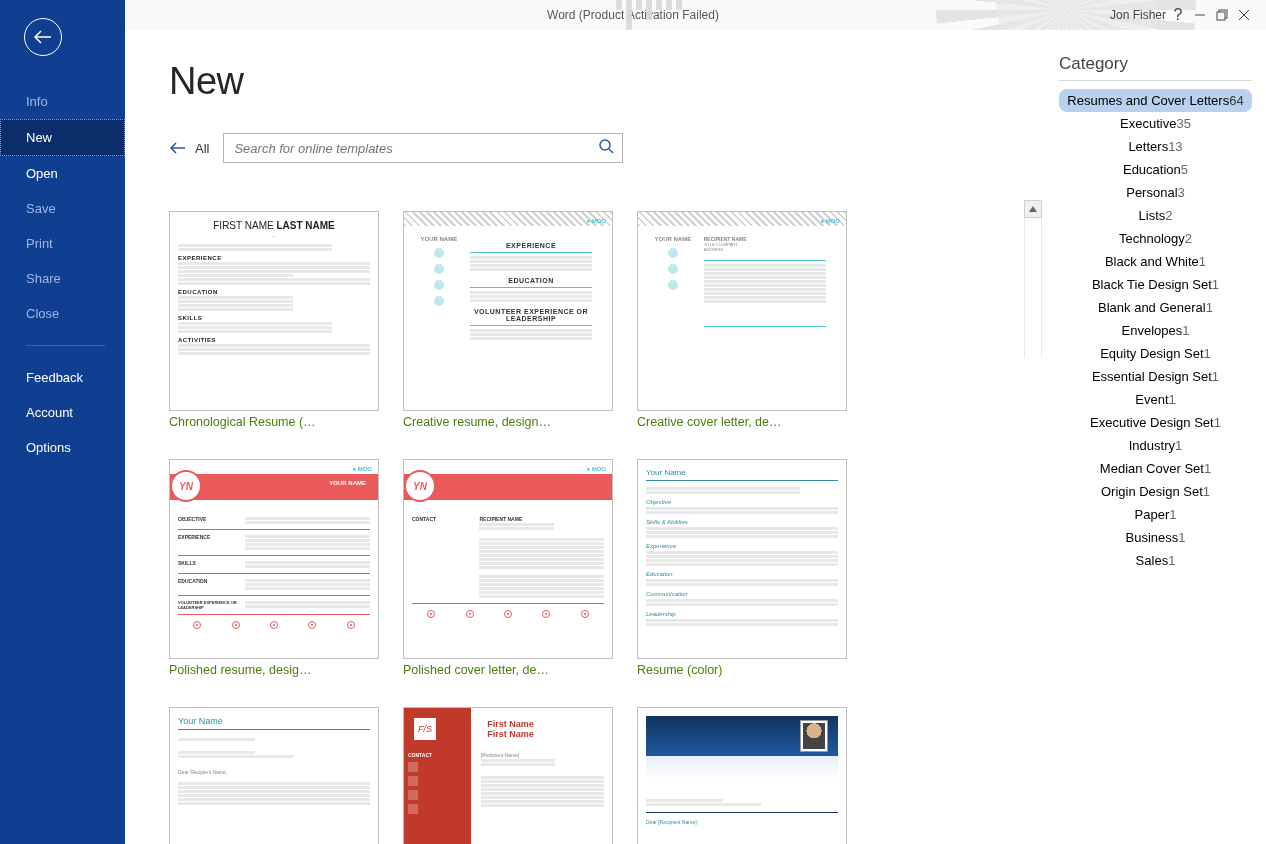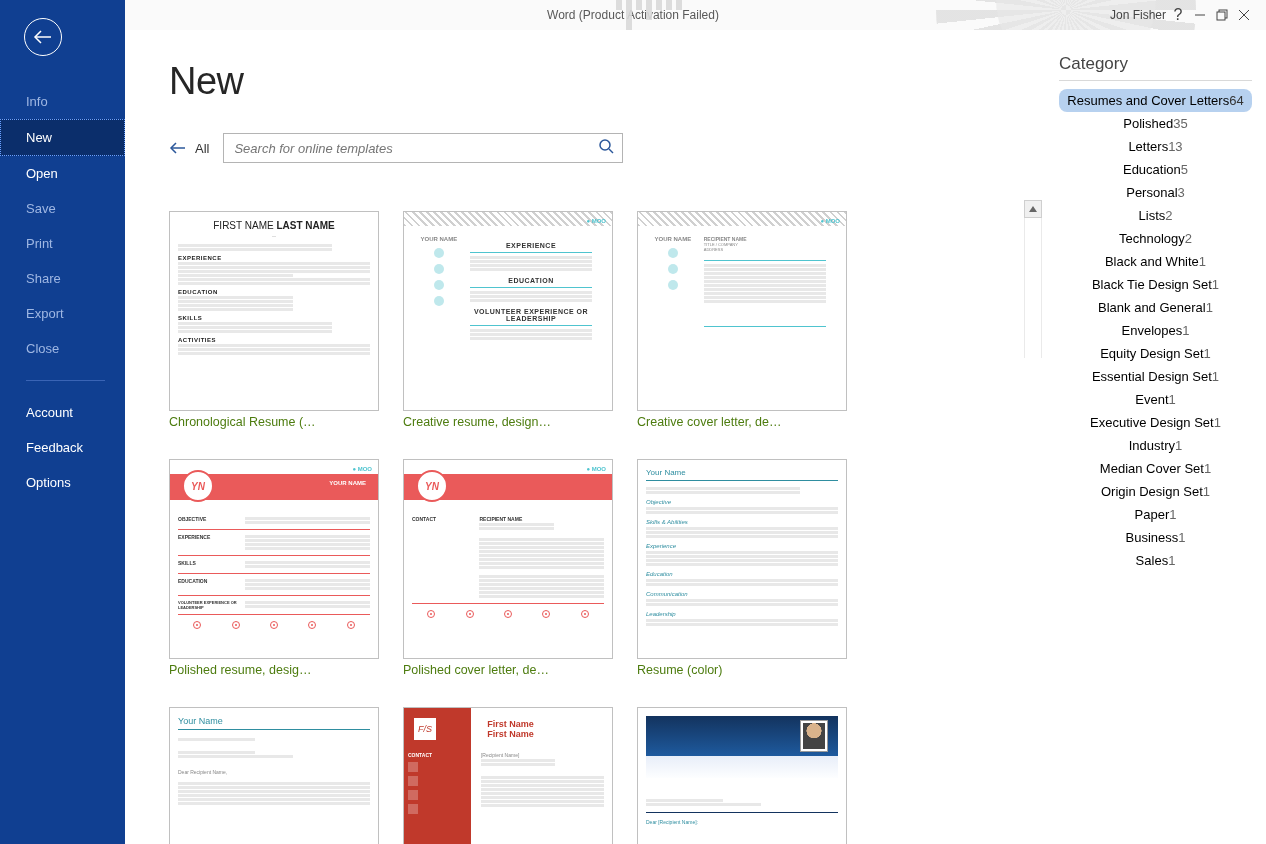--- a/index.html
+++ b/index.html
@@ -54,21 +54,21 @@
 .thumb .moo { position:absolute; top:6px; right:6px; font-size:6px; color:#4fc4cf; font-weight:bold;}
 .thumb .hatch { position:absolute; top:0; left:0; right:0; height:14px; background: repeating-linear-gradient(45deg,#d0d0d0,#d0d0d0 2px,transparent 2px,transparent 5px);}
 .thumb.creative .col{display:inline-block;vertical-align:top;}
 .thumb.creative .lcol{width:28%; text-align:center; padding-top:16px;}
 .thumb.creative .lcol .ic{width:10px;height:10px;border-radius:50%;background:#bfe8ec;margin:6px auto;}
 .thumb.creative .rcol{width:68%; padding:16px 4px 0;}
 .thumb.creative .hdr{font-size:7px;font-weight:bold;text-align:center;color:#333;margin:6px 0 3px; letter-spacing:0.5px;}
 .thumb.creative .teal{height:1px;background:#4fc4cf;margin:2px 0 3px;}
 
 .thumb.polished .band{position:absolute; top:14px; left:0; right:0; height:26px; background:#ea5a5a;}
-.thumb.polished .yn{position:absolute; top:10px; left:12px; width:32px;height:32px;border:2px solid #ea5a5a;border-radius:50%;background:#fff;display:flex;align-items:center;justify-content:center;color:#ea5a5a;font-size:10px;font-weight:bold;font-style:italic;}
+.thumb.polished .yn{position:absolute; top:10px; left:0; width:32px;height:32px;border:2px solid #ea5a5a;border-radius:50%;background:#fff;display:flex;align-items:center;justify-content:center;color:#ea5a5a;font-size:10px;font-weight:bold;font-style:italic;}
 .thumb.polished .body{padding-top:48px;}
 .thumb.polished .cols{display:flex;gap:6px;}
 .thumb.polished .c1{width:32%;} .thumb.polished .c2{flex:1;}
 .thumb.polished .redh{font-size:5px;font-weight:bold;color:#333;text-transform:uppercase;}
 .thumb.polished .redl{height:1px;background:#ea5a5a;margin:4px 0;}
 .thumb.polished .icons{display:flex;justify-content:space-around;margin-top:6px;}
 .thumb.polished .icons div{text-align:center;}
 .thumb.polished .icons .dot{width:8px;height:8px;border:1px solid #ea5a5a;border-radius:50%;margin:0 auto 2px;position:relative;}
 .thumb.polished .icons .dot::after{content:'';position:absolute;inset:2px;border-radius:50%;background:#ea5a5a;}
 
@@ -141,27 +141,26 @@
         <polyline points="8,1 2,7 8,13"></polyline>
       </svg>
   </div>
   <div id="side-items">
       <div class="side-item dim">Info</div>
       <div class="side-item selected">New</div>
       <div class="side-item">Open</div>
       <div class="side-item dim">Save</div>
       <div class="side-item dim">Print</div>
       <div class="side-item dim">Share</div>
-      <div class="side-item dim">Export</div>
       <div class="side-item dim">Close</div>
     </div>
   <div class="side-divider"></div>
   <div id="side-bottom">
+      <div class="side-item">Feedback</div>
       <div class="side-item">Account</div>
-      <div class="side-item">Feedback</div>
       <div class="side-item">Options</div>
     </div>
 </div>
 
 <div class="main">
   <div class="content">
     <div class="page-title">New</div>
     <div class="search-row">
       <div class="back-all">
         <svg width="18" height="12" fill="none" stroke-width="1.5">
@@ -463,21 +462,21 @@
   </div>
 
   <div class="cat-panel">
     <div class="cat-title">Category</div>
     <div class="cat-list" id="cat-list">
         <div class="cat-row sel">
           <span>Resumes and Cover Letters</span>
           <span class="cnt">64</span>
         </div>
         <div class="cat-row">
-          <span>Polished</span>
+          <span>Executive</span>
           <span class="cnt">35</span>
         </div>
         <div class="cat-row">
           <span>Letters</span>
           <span class="cnt">13</span>
         </div>
         <div class="cat-row">
           <span>Education</span>
           <span class="cnt">5</span>
         </div>

